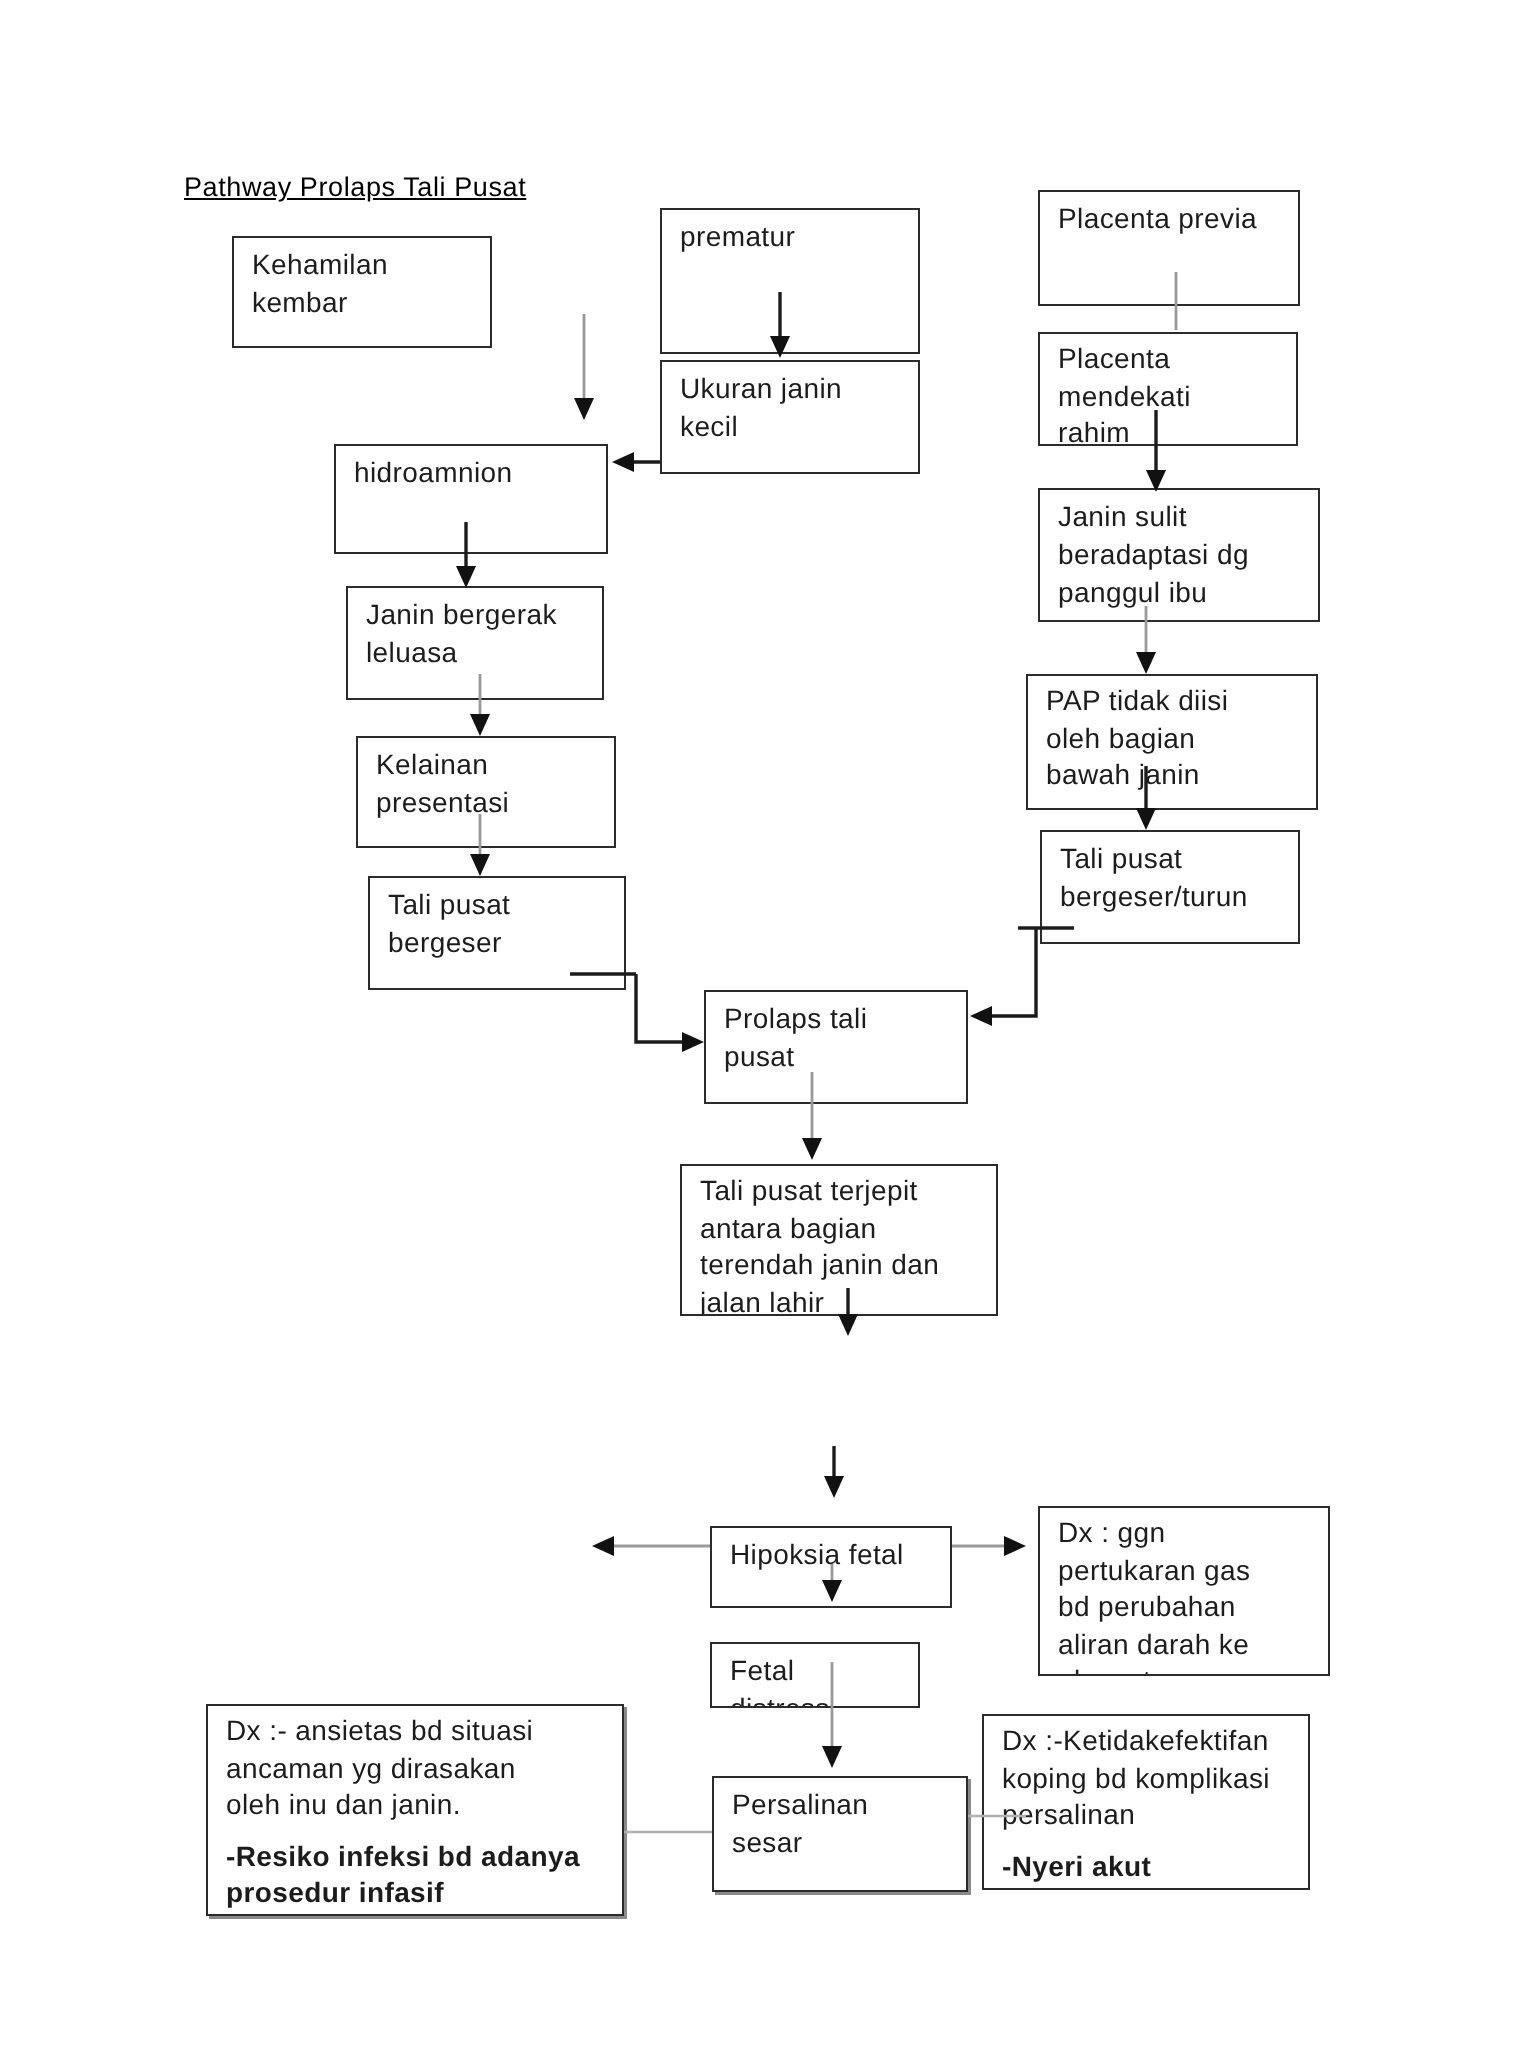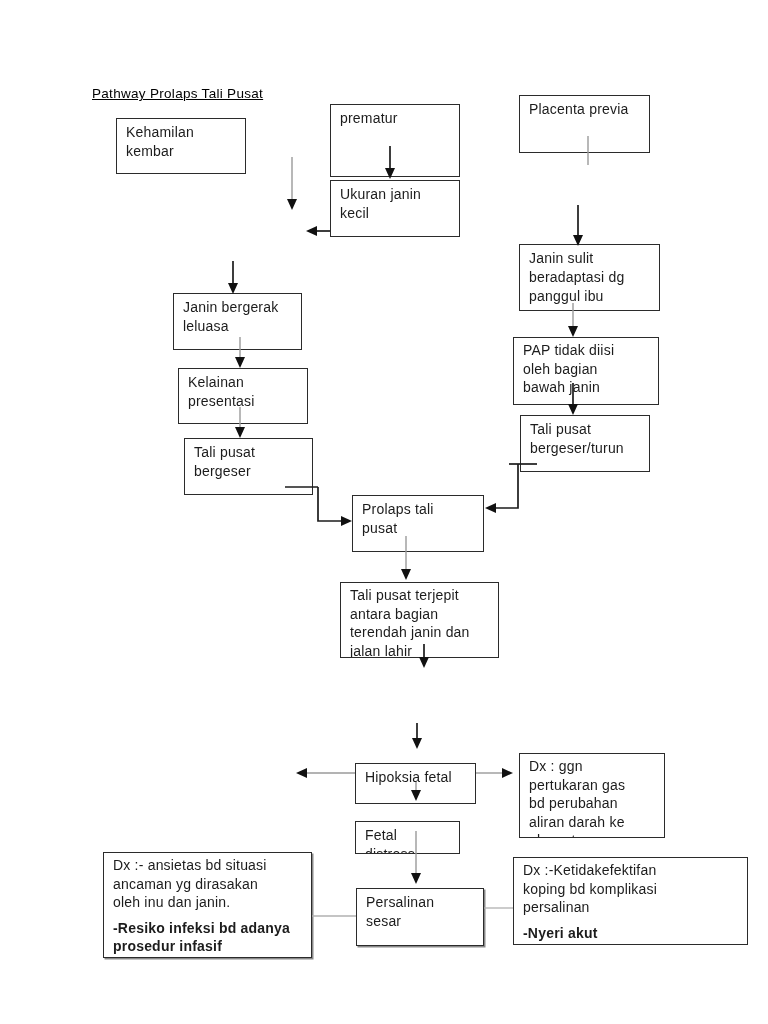--- a/index.html
+++ b/index.html
@@ -34,21 +34,29 @@
 
   <div class="node" style="left:519px;top:95px;width:131px;height:58px">
     <span>Placenta previa</span>
     </div>
 
   <div class="node" style="left:330px;top:180px;width:130px;height:57px">
     <span>Ukuran janin
 kecil</span>
     </div>
 
+  <div class="node tight" style="left:519px;top:166px;width:130px;height:57px">
+    <span>Placenta
+mendekati
+rahim</span>
+    </div>
 
+  <div class="node" style="left:167px;top:222px;width:137px;height:55px">
+    <span>hidroamnion</span>
+    </div>
 
   <div class="node" style="left:519px;top:244px;width:141px;height:67px">
     <span>Janin sulit
 beradaptasi dg
 panggul ibu</span>
     </div>
 
   <div class="node" style="left:173px;top:293px;width:129px;height:57px">
     <span>Janin bergerak
 leluasa</span>
@@ -112,21 +120,21 @@
 oleh inu dan janin.</div>
     <div class="p p2">-Resiko infeksi bd adanya
 prosedur infasif</div>
   </div>
 
   <div class="node shadow" style="left:356px;top:888px;width:128px;height:58px">
     <span>Persalinan
 sesar</span>
     </div>
 
-  <div class="node tight" style="left:513px;top:857px;width:235px;height:88px">
+  <div class="node tight" style="left:491px;top:857px;width:164px;height:88px">
     <div class="p">Dx :-Ketidakefektifan
 koping bd komplikasi
 persalinan</div>
     <div class="p p2">-Nyeri akut</div>
   </div>
 
   <svg id="wires" viewBox="0 0 768 1024" xmlns="http://www.w3.org/2000/svg">
     <defs>
       <marker id="ah" markerUnits="userSpaceOnUse" markerWidth="14" markerHeight="12" refX="4" refY="5" orient="auto">
         <path d="M0,0 L11,5 L0,10 Z" fill="#111"></path>

